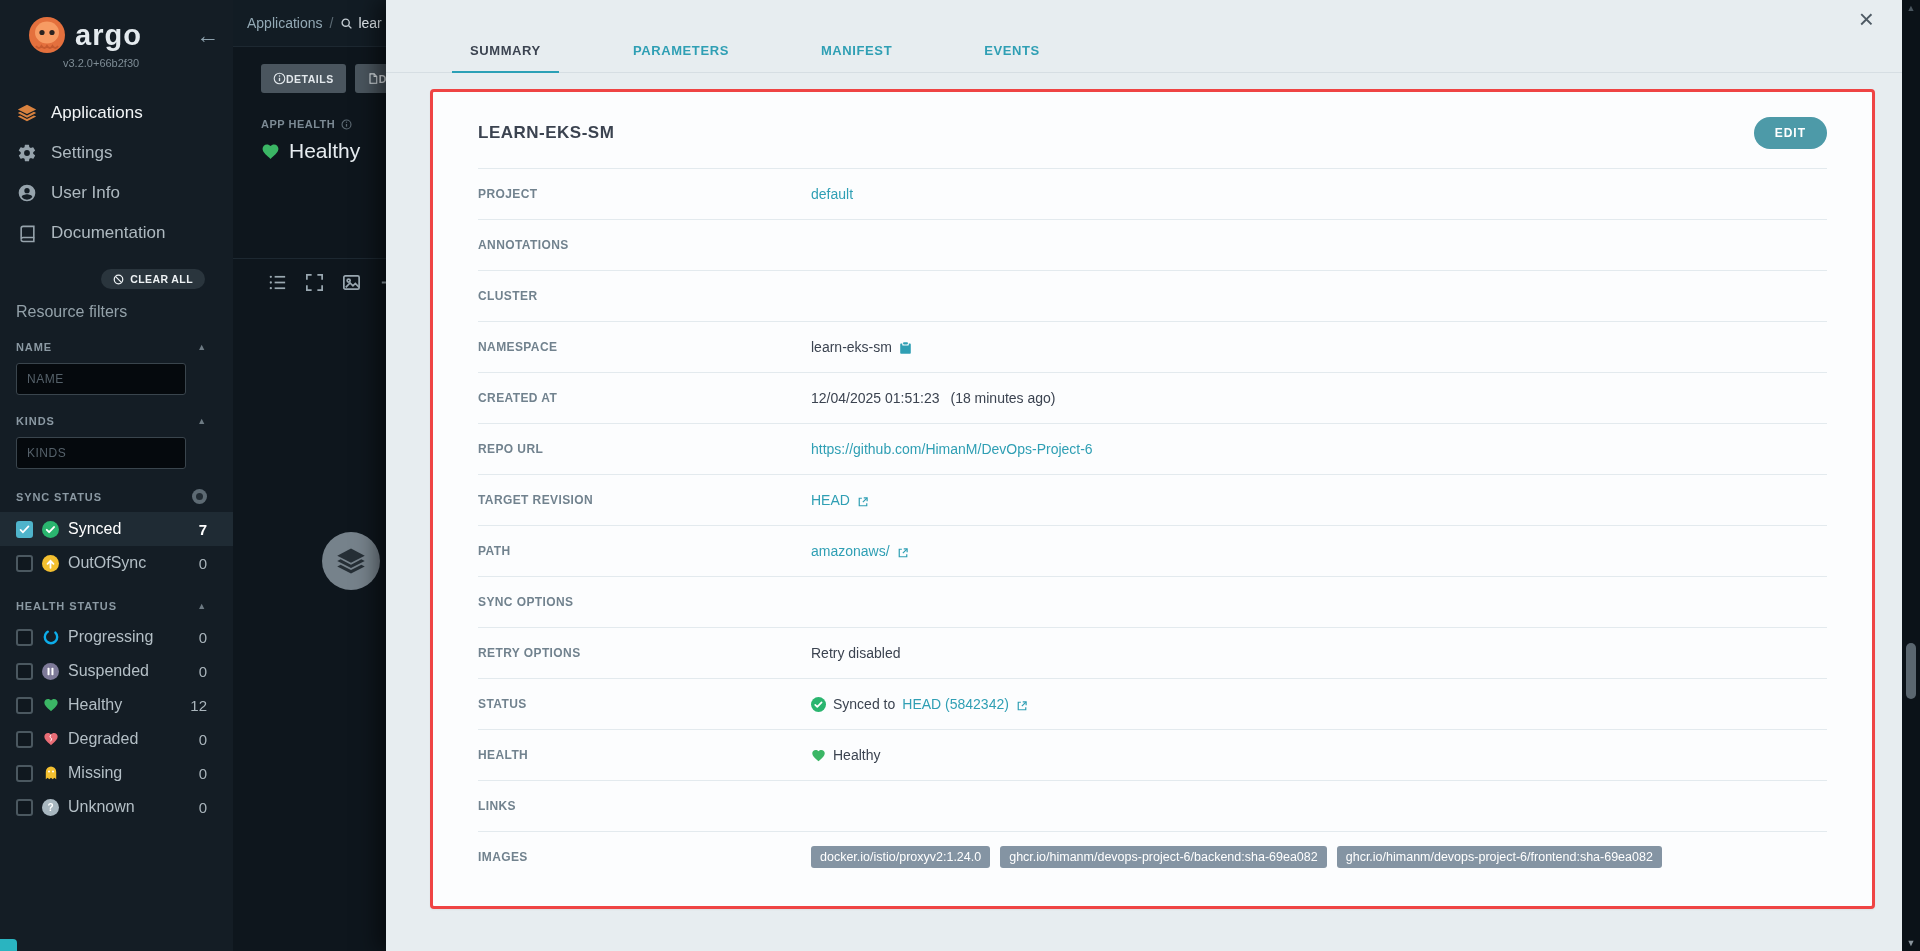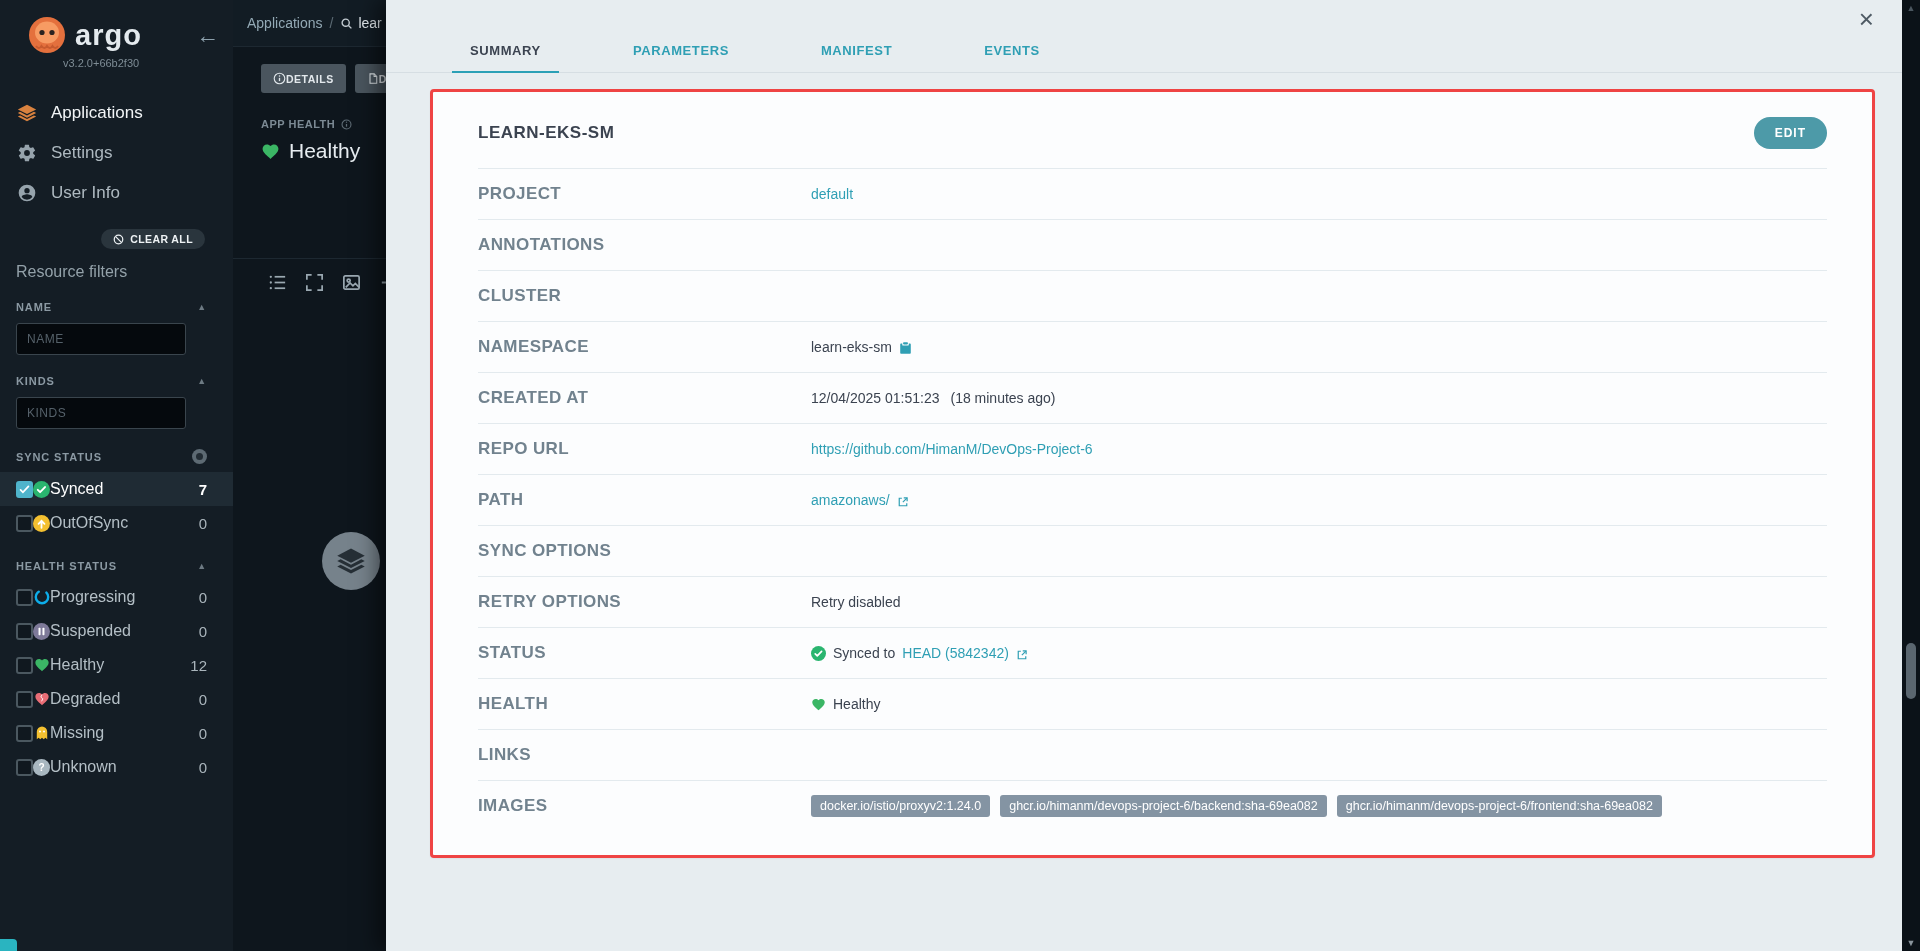--- a/index.html
+++ b/index.html
@@ -46,21 +46,21 @@
 
   .filter-input {
     display:block; margin:10px 16px 0; width:170px; height:32px;
     background:#05090d; border:1px solid #3a454d; border-radius:3px;
     color:#cfd6db; font-size:12px; padding:0 10px; letter-spacing:.5px;
     font-family:"Liberation Sans", sans-serif;
   }
   .filter-input::placeholder { color:#55616a; }
 
   .filter-list { margin-top:8px; }
-  .filter-row { display:flex; align-items:center; padding:8px 26px 8px 16px; font-size:16px; color:#b4bfc6; cursor:pointer; }
+  .filter-row { display:flex; align-items:center; gap:9px; padding:8px 26px 8px 16px; font-size:16px; color:#b4bfc6; cursor:pointer; }
   .filter-row.selected { background:#1f2b34; color:#ffffff; }
   .filter-row .count { margin-left:auto; font-size:15px; color:#aab5bc; }
   .filter-row.selected .count { color:#ffffff; font-weight:bold; }
   .cb { width:17px; height:17px; border-radius:3px; background:#10181f; border:2px solid #4b5860; flex-shrink:0; display:flex; align-items:center; justify-content:center; }
   .cb.checked { background:#4fb4cb; border-color:#4fb4cb; }
   .st-icon { width:17px; height:17px; flex-shrink:0; display:flex; align-items:center; justify-content:center; }
 
   
   .content { position:absolute; left:233px; top:0; right:18px; bottom:0; background:#0e161d; z-index:1; }
   .topbar { height:47px; background:#121c24; border-bottom:1px solid #1d2831; display:flex; align-items:center; padding-left:14px; font-size:14px; white-space:nowrap; }
@@ -109,21 +109,21 @@
     border-radius:4px; padding:0 45px 24px 45px; box-shadow:0 1px 2px rgba(0,0,0,.05);
   }
   .card-head { display:flex; align-items:center; padding:25px 0 19px; }
   .card-title { font-size:17px; font-weight:bold; color:#3b4350; letter-spacing:.5px; }
   .edit-btn {
     margin-left:auto; background:#4d9aa8; color:#fff; border:none;
     border-radius:16px; padding:9px 21px; font-size:12px; font-weight:bold;
     letter-spacing:1px; cursor:pointer; font-family:"Liberation Sans", sans-serif;
   }
   .srow { display:flex; align-items:center; min-height:51px; border-top:1px solid #e3eaee; padding:6px 0; }
-  .srow-label { width:333px; flex-shrink:0; font-size:17px; font-weight:bold; color:#71828e; letter-spacing:.4px; }
+  .srow-label { width:333px; flex-shrink:0; font-size:12px; font-weight:bold; color:#71828e; letter-spacing:.4px; }
   .srow-value { display:flex; align-items:flex-end; gap:7px; font-size:14px; color:#3b4350; flex-wrap:wrap; }
   a.link { color:#2f9fb4; text-decoration:none; cursor:pointer; }
   .muted-gap { margin-left:4px; }
   .img-tag { background:#8494a3; color:#fff; font-size:12.5px; padding:4px 9px; border-radius:3px; margin-right:3px; }
   .ico-btn { display:flex; cursor:pointer; }
 
   
   .scrollbar { position:absolute; right:0; top:0; width:18px; height:100%; background:#0b1218; z-index:8; }
   .scroll-arrow { position:absolute; left:0; width:18px; text-align:center; font-size:9px; color:#4a565f; }
   .scroll-arrow.up { top:3px; }
@@ -170,20 +170,29 @@
       <span>Settings</span>
     </div>
     <div class="nav-item">
       <span class="nav-icon">
         <svg width="20" height="20" viewBox="0 0 24 24" fill="currentColor">
           <path d="M12 2a10 10 0 100 20 10 10 0 000-20zm0 4a3.2 3.2 0 110 6.4A3.2 3.2 0 0112 6zm0 14a8 8 0 01-6.4-3.2c.03-2.1 4.27-3.3 6.4-3.3s6.37 1.2 6.4 3.3A8 8 0 0112 20z"></path>
         </svg>
       </span>
       <span>User Info</span>
     </div>
+    <div class="nav-item">
+      <span class="nav-icon">
+        <svg width="19" height="19" viewBox="0 0 24 24" fill="none" stroke="currentColor" stroke-width="2">
+          <path d="M4 19.5A2.5 2.5 0 016.5 17H20V3H6.5A2.5 2.5 0 004 5.5v14z"></path>
+          <path d="M4 19.5A2.5 2.5 0 006.5 22H20v-5"></path>
+        </svg>
+      </span>
+      <span>Documentation</span>
+    </div>
   </nav>
 
   <div class="clear-pill">
     <span>
       <svg width="11" height="11" viewBox="0 0 16 16" fill="none" stroke="#eef2f4" stroke-width="1.8">
         <circle cx="8" cy="8" r="6.2"></circle>
           <path d="M3.8 3.8l8.4 8.4"></path>
       </svg>
     </span>
     <span>CLEAR ALL</span>
@@ -462,20 +471,33 @@
       </div>
     </div>
 
     <div class="srow">
       <div class="srow-label">REPO URL</div>
       <div class="srow-value">
           <a class="link">https://github.com/HimanM/DevOps-Project-6</a>
         </div>
     </div>
 
+    <div class="srow">
+      <div class="srow-label">TARGET REVISION</div>
+      <div class="srow-value">
+        <a class="link">HEAD</a>
+        <span class="ico-btn">
+          <svg width="12" height="12" viewBox="0 0 16 16" fill="none" stroke="#2f9fb4" stroke-width="1.6">
+              <path d="M6.5 3H3v10h10V9.5"></path>
+              <path d="M9 2.5h4.5V7"></path>
+              <path d="M13.2 2.8L7.8 8.2"></path>
+            </svg>
+        </span>
+      </div>
+    </div>
 
     <div class="srow">
       <div class="srow-label">PATH</div>
       <div class="srow-value">
         <a class="link">amazonaws/</a>
         <span class="ico-btn">
           <svg width="12" height="12" viewBox="0 0 16 16" fill="none" stroke="#2f9fb4" stroke-width="1.6">
               <path d="M6.5 3H3v10h10V9.5"></path>
               <path d="M9 2.5h4.5V7"></path>
               <path d="M13.2 2.8L7.8 8.2"></path>

